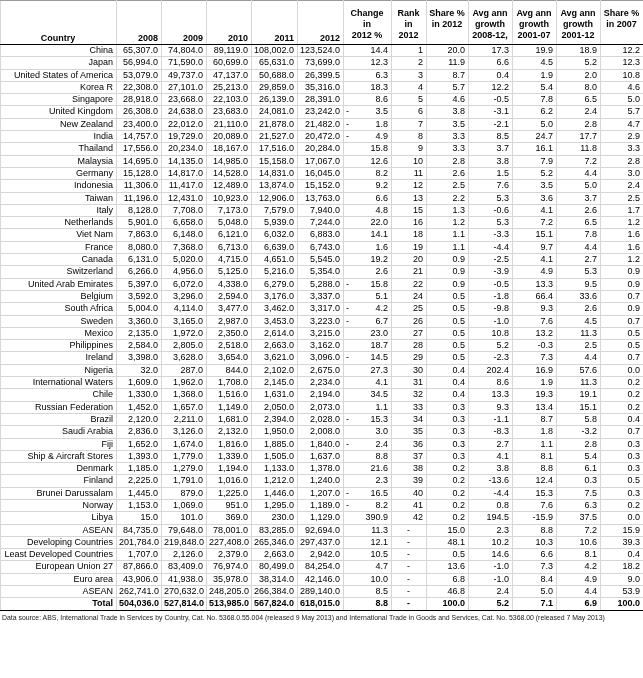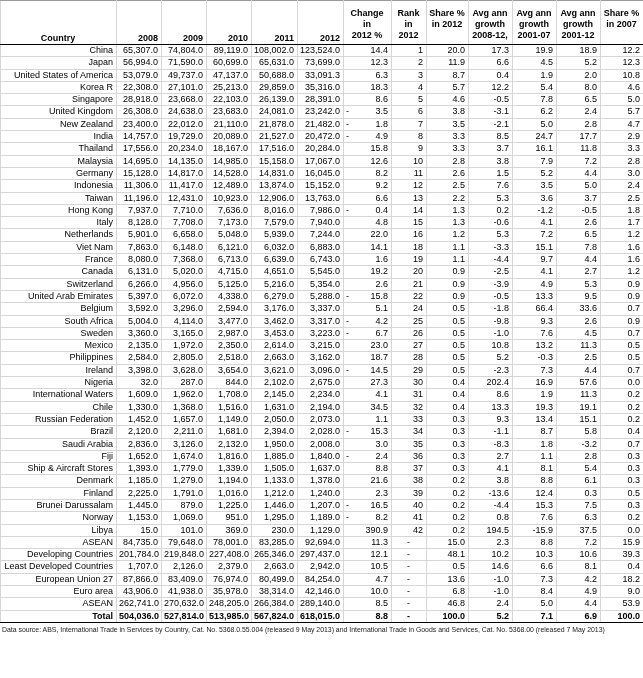--- a/index.html
+++ b/index.html
@@ -140,21 +140,21 @@
         <td class="num">4.5</td>
         <td class="num">5.2</td>
         <td class="num">12.3</td>
       </tr>
       <tr>
         <td class="country">United States of America</td>
         <td class="num">53,079.0</td>
         <td class="num">49,737.0</td>
         <td class="num">47,137.0</td>
         <td class="num">50,688.0</td>
-        <td class="num">33,091.3</td>
+        <td class="num">26,399.5</td>
         <td class="num">6.3</td>
         <td class="num">3</td>
         <td class="num">8.7</td>
         <td class="num">0.4</td>
         <td class="num">1.9</td>
         <td class="num">2.0</td>
         <td class="num">10.8</td>
       </tr>
       <tr>
         <td class="country">Korea R</td>
@@ -313,40 +313,20 @@
         <td class="num">10,923.0</td>
         <td class="num">12,906.0</td>
         <td class="num">13,763.0</td>
         <td class="num">6.6</td>
         <td class="num">13</td>
         <td class="num">2.2</td>
         <td class="num">5.3</td>
         <td class="num">3.6</td>
         <td class="num">3.7</td>
         <td class="num">2.5</td>
-      </tr>
-      <tr>
-        <td class="country">Hong Kong</td>
-        <td class="num">7,937.0</td>
-        <td class="num">7,710.0</td>
-        <td class="num">7,636.0</td>
-        <td class="num">8,016.0</td>
-        <td class="num">7,986.0</td>
-        <td class="acct">
-          <span class="wrap">
-            <span>-</span>
-            <span>0.4</span>
-          </span>
-        </td>
-        <td class="num">14</td>
-        <td class="num">1.3</td>
-        <td class="num">0.2</td>
-        <td class="num">-1.2</td>
-        <td class="num">-0.5</td>
-        <td class="num">1.8</td>
       </tr>
       <tr>
         <td class="country">Italy</td>
         <td class="num">8,128.0</td>
         <td class="num">7,708.0</td>
         <td class="num">7,173.0</td>
         <td class="num">7,579.0</td>
         <td class="num">7,940.0</td>
         <td class="num">4.8</td>
         <td class="num">15</td>

